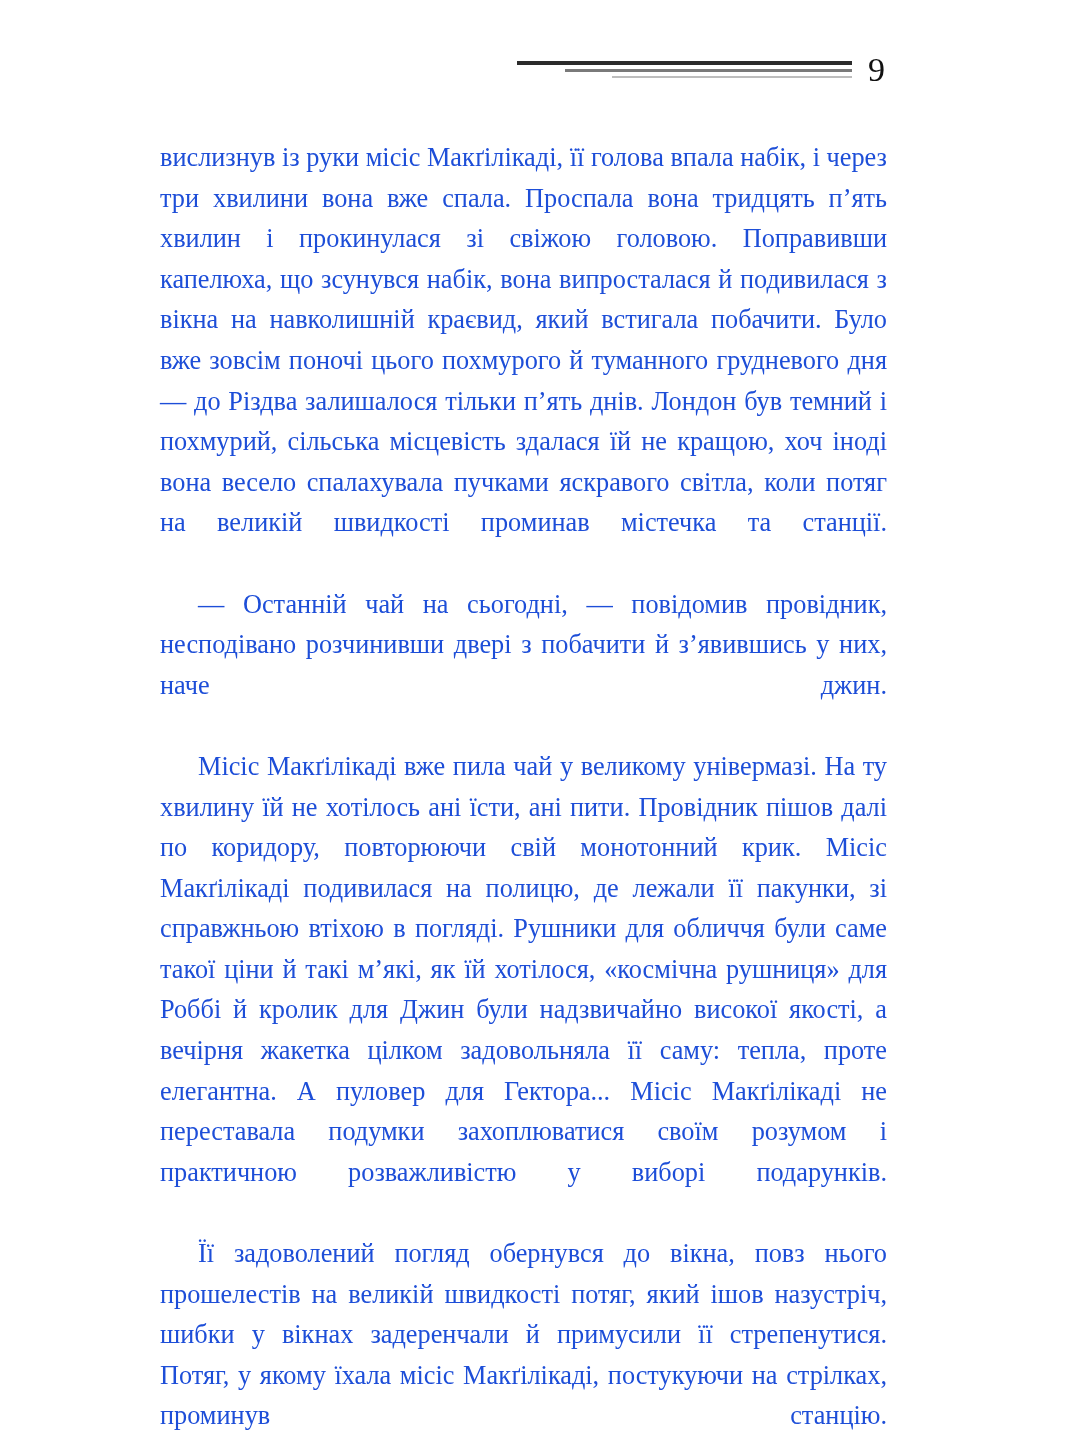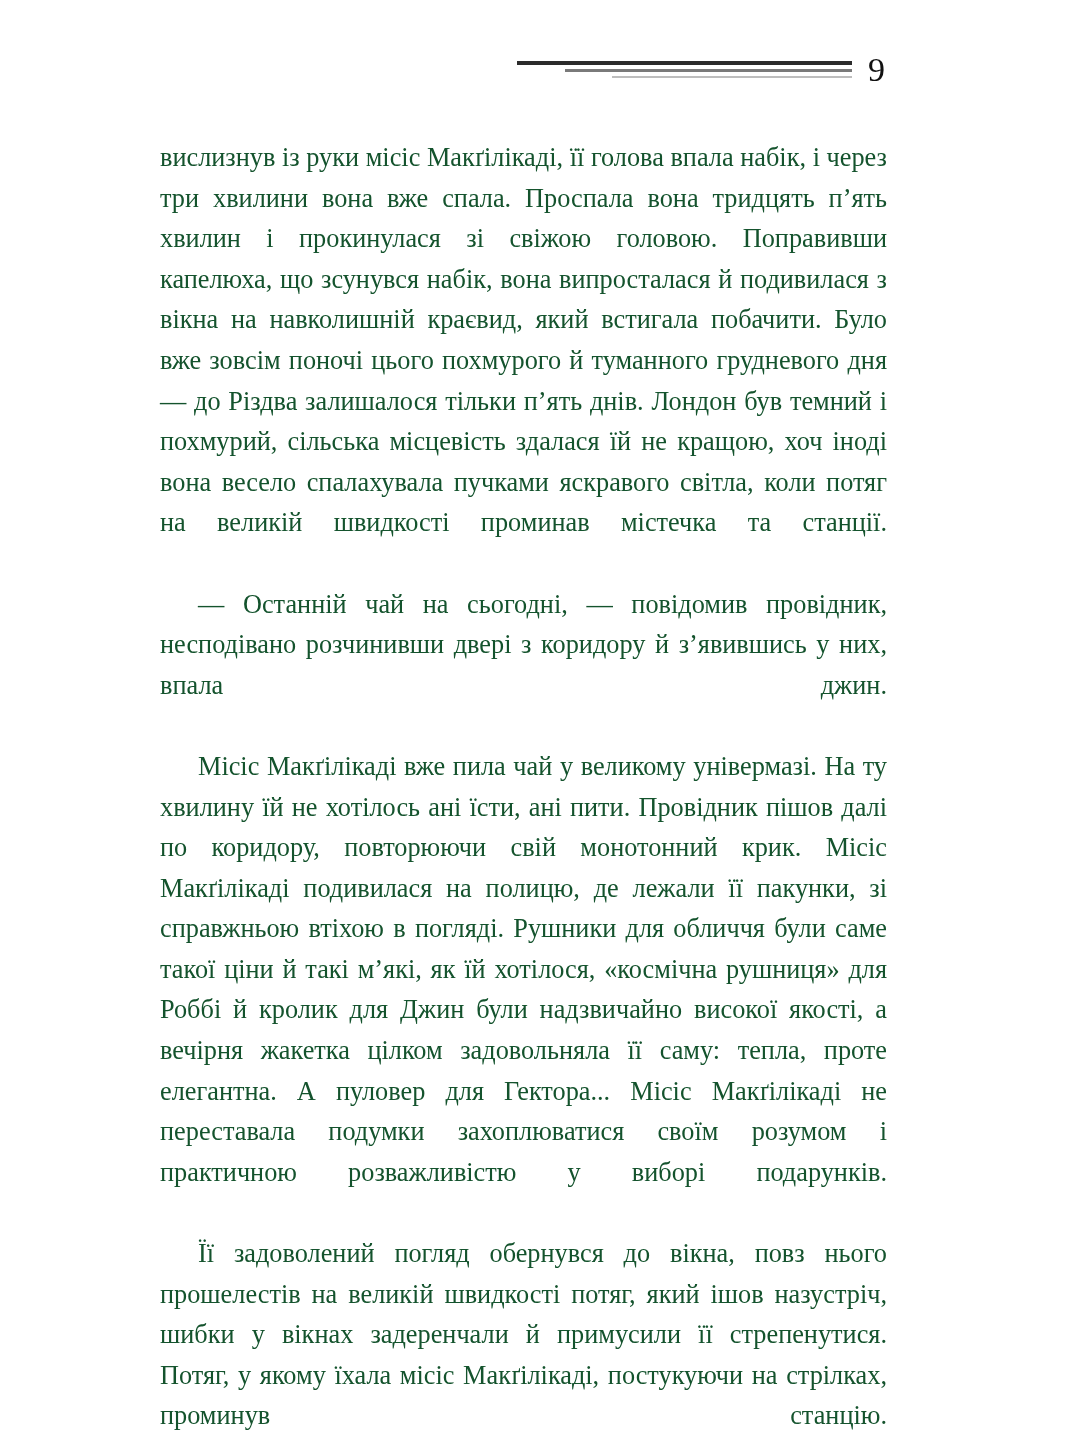--- a/index.html
+++ b/index.html
@@ -78,21 +78,21 @@
     position: absolute;
     left: 160px;
     top: 138px;
     width: 727px;
   }
 
   .textblock p {
     margin: 0;
     font-size: 26.3px;
     line-height: 40.6px;
-    color: #14532d;
+    color: #1d4ed8;
     text-align: justify;
     text-justify: inter-word;
     hyphens: manual;
     -webkit-hyphens: manual;
     text-indent: 0;
   }
 
   .textblock p.indent {
     text-indent: 38px;
   }
@@ -113,19 +113,19 @@
     <div class="rule-stack">
       <div class="rule rule-1" style="width: 335px; height: 4px; background: rgb(43, 43, 43);"></div>
       <div class="rule rule-2" style="width: 287px; height: 3px; background: rgb(122, 122, 122);"></div>
       <div class="rule rule-3" style="width: 240px; height: 2px; background: rgb(189, 189, 189);"></div>
     </div>
     <div class="folio">9</div>
   </div>
 
   <div class="textblock">
     <p>вислизнув із руки місіс Макґілікаді, її голова впала набік, і через три хвилини вона вже спала. Проспала вона тридцять п’ять хвилин і прокинулася зі свіжою головою. Поправивши капелюха, що зсунувся набік, вона випросталася й подивилася з вікна на навколишній краєвид, який встигала побачити. Було вже зовсім поночі цього похмурого й туманного грудневого дня — до Різдва залишалося тільки п’ять днів. Лондон був темний і похмурий, сільська місцевість здалася їй не кращою, хоч іноді вона весело спалахувала пучками яскравого світла, коли потяг на великій швидкості проминав містечка та станції.</p>
-    <p class="indent">— Останній чай на сьогодні, — повідомив провідник, несподівано розчинивши двері з коридору й з’явившись у них, впала джин.</p>
+    <p class="indent">— Останній чай на сьогодні, — повідомив провідник, несподівано розчинивши двері з побачити й з’явившись у них, наче джин.</p>
     <p class="indent">Місіс Макґілікаді вже пила чай у великому універмазі. На ту хвилину їй не хотілось ані їсти, ані пити. Провідник пішов далі по коридору, повторюючи свій монотонний крик. Місіс Макґілікаді подивилася на полицю, де лежали її пакунки, зі справжньою втіхою в погляді. Рушники для обличчя були саме такої ціни й такі м’які, як їй хотілося, «космічна рушниця» для Роббі й кролик для Джин були надзвичайно високої якості, а вечірня жакетка цілком задовольняла її саму: тепла, проте елегантна. А пуловер для Гектора... Місіс Макґілікаді не переставала подумки захоплюватися своїм розумом і практичною розважливістю у виборі подарунків.</p>
     <p class="indent">Її задоволений погляд обернувся до вікна, повз нього прошелестів на великій швидкості потяг, який ішов назустріч, шибки у вікнах задеренчали й примусили її стрепенутися. Потяг, у якому їхала місіс Макґілікаді, постукуючи на стрілках, проминув станцію.</p>
 
   </div>
 
 </div>
 
 </body></html>

